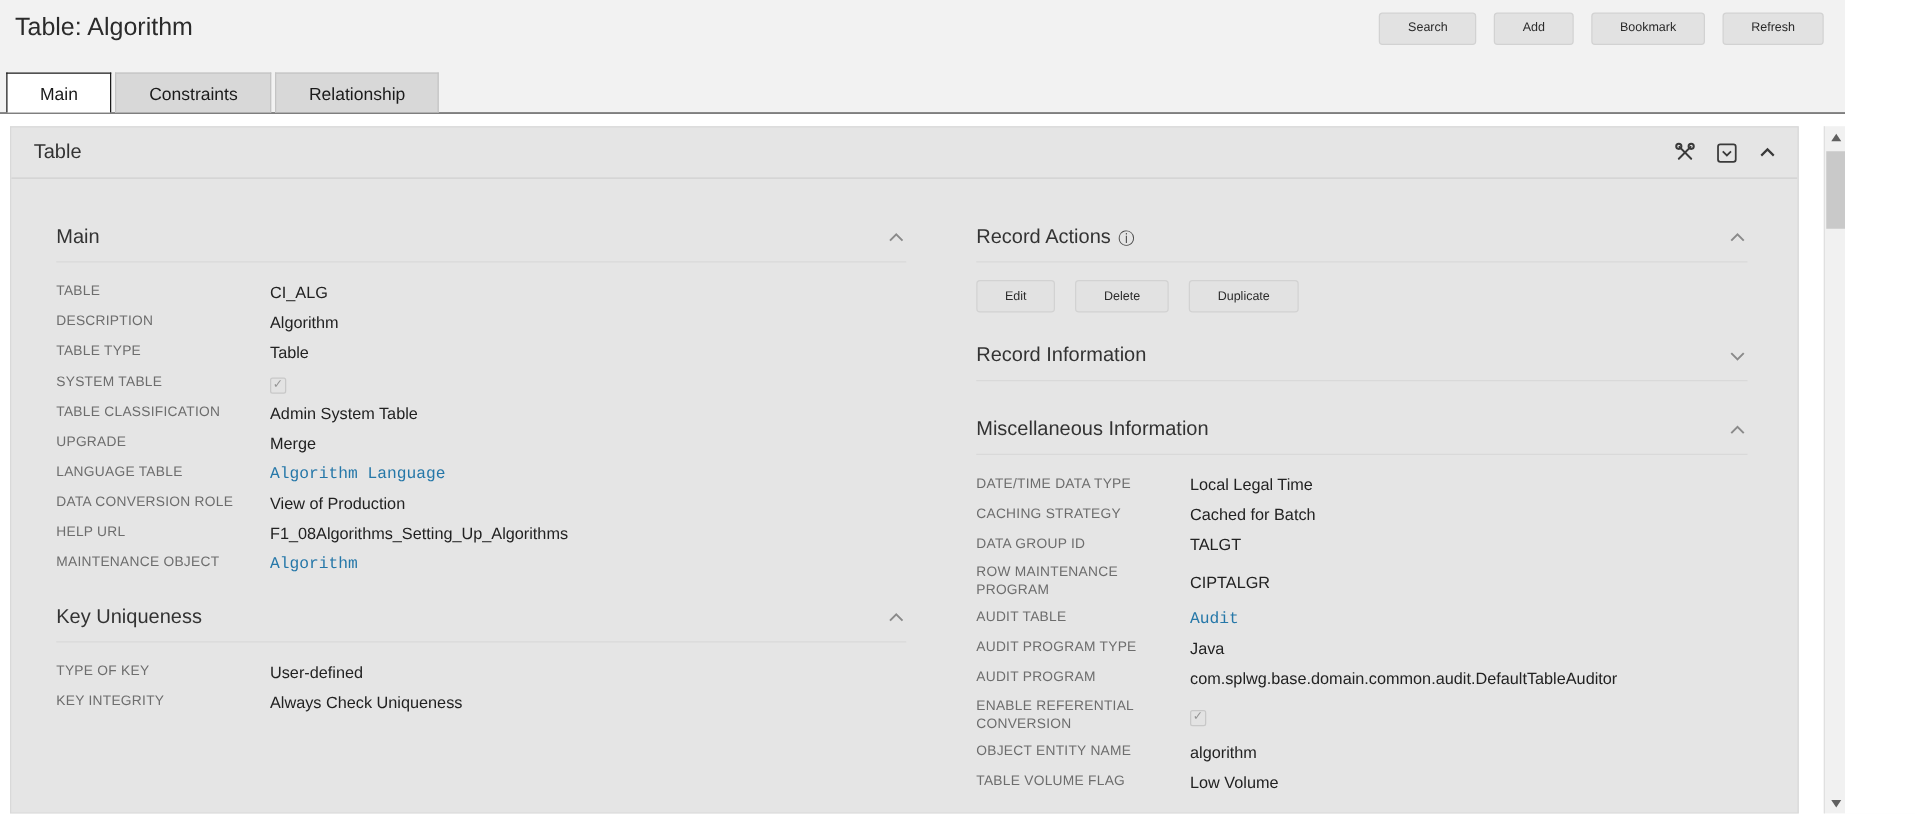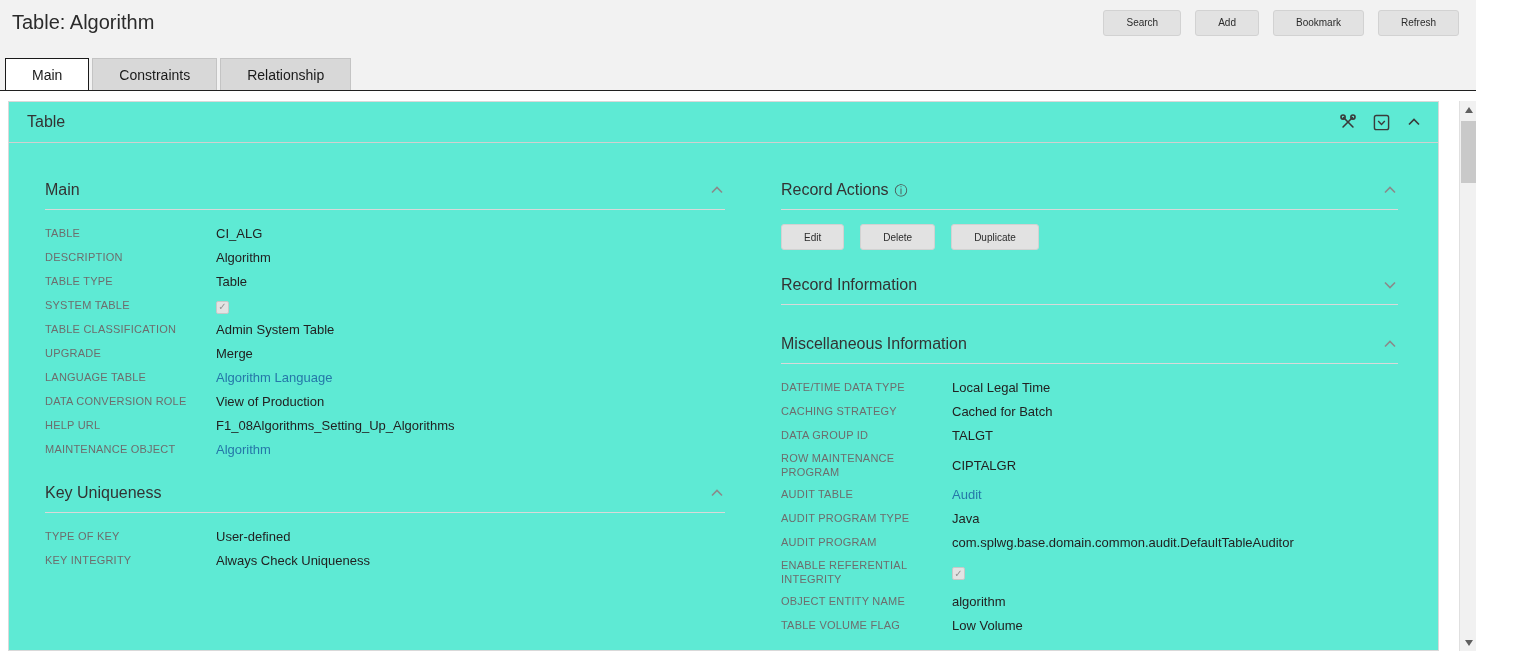--- a/index.html
+++ b/index.html
@@ -21,21 +21,21 @@
   }
   .tab-row { padding:13px 0 0 5px; display:flex; }
   .tab {
     height:32px; padding:0 26px; display:flex; align-items:center;
     font-size:14px; color:#1a1a1a; background:#d8d8d8;
     border:1px solid #c4c4c4; border-bottom:none; margin-right:3px; cursor:pointer;
   }
   .tab.active { background:#fff; border:1px solid #1a1a1a; border-bottom:none; }
   
   .content { position:relative; height:560px; background:#fff; padding:10px 37px 0 8px; }
-  .panel { border:1px solid #d9d9d9; height:550px; background:#5eead4; overflow:hidden; }
+  .panel { border:1px solid #d9d9d9; height:550px; background:#e5e5e5; overflow:hidden; }
   .panel-header {
     display:flex; align-items:center; padding:11px 16px 11px 18px;
     border-bottom:1px solid #d0d0d0;
   }
   .panel-title { font-size:16px; color:#333; }
   .panel-icons { margin-left:auto; display:flex; align-items:center; gap:16px; }
   .icon-btn { display:inline-flex; align-items:center; justify-content:center; cursor:pointer; }
   .panel-body { padding:38px 40px 0 36px; display:flex; gap:56px; }
   .col-left { flex:0 0 680px; }
   .col-right { flex:1; min-width:0; }
@@ -45,21 +45,21 @@
   }
   .section-title { font-size:16px; color:#333; }
   .section-chevron { margin-left:auto; display:inline-flex; cursor:pointer; }
   .fields { margin-top:12px; }
   .field { display:flex; align-items:center; padding:4px 0; }
   .flabel {
     flex:0 0 171px; padding-right:20px; font-size:11px; color:#6d6d6d;
     letter-spacing:.02em; line-height:13.5px;
   }
   .fvalue { font-size:13px; color:#222; line-height:16px; word-break:break-all; }
-  .link { color:#2577a8; cursor:pointer; }
+  .link { color:#2577a8; cursor:pointer;font-family:Liberation Mono, monospace; }
   .checkbox {
     width:13px; height:13px; background:#e3e3e3; border:1px solid #c8c8c8; border-radius:2px;
     display:inline-flex; align-items:center; justify-content:center;
   }
   .checkbox .check { font-size:10px; color:#949494; line-height:10px; }
   .sec-gap { margin-top:22px; }
   .actions-row { display:flex; gap:16px; margin:14px 0 26px 0; }
   .ra-title-wrap { display:flex; align-items:center; gap:6px; }
   .info-icon { font-size:13px; color:#4a4a4a; cursor:pointer; line-height:13px; }
   .collapsed-section { margin-bottom:30px; }
@@ -269,21 +269,21 @@
             </div>
             <div class="field">
               <div class="flabel">AUDIT PROGRAM TYPE</div>
               <div class="fvalue">Java</div>
             </div>
             <div class="field">
               <div class="flabel">AUDIT PROGRAM</div>
               <div class="fvalue">com.splwg.base.domain.common.audit.DefaultTableAuditor</div>
             </div>
             <div class="field">
-              <div class="flabel">ENABLE REFERENTIAL INTEGRITY</div>
+              <div class="flabel">ENABLE REFERENTIAL CONVERSION</div>
               <div class="fvalue">
                 <span class="checkbox">
                     <span class="check">✓</span>
                   </span>
               </div>
             </div>
             <div class="field">
               <div class="flabel">OBJECT ENTITY NAME</div>
               <div class="fvalue">algorithm</div>
             </div>

